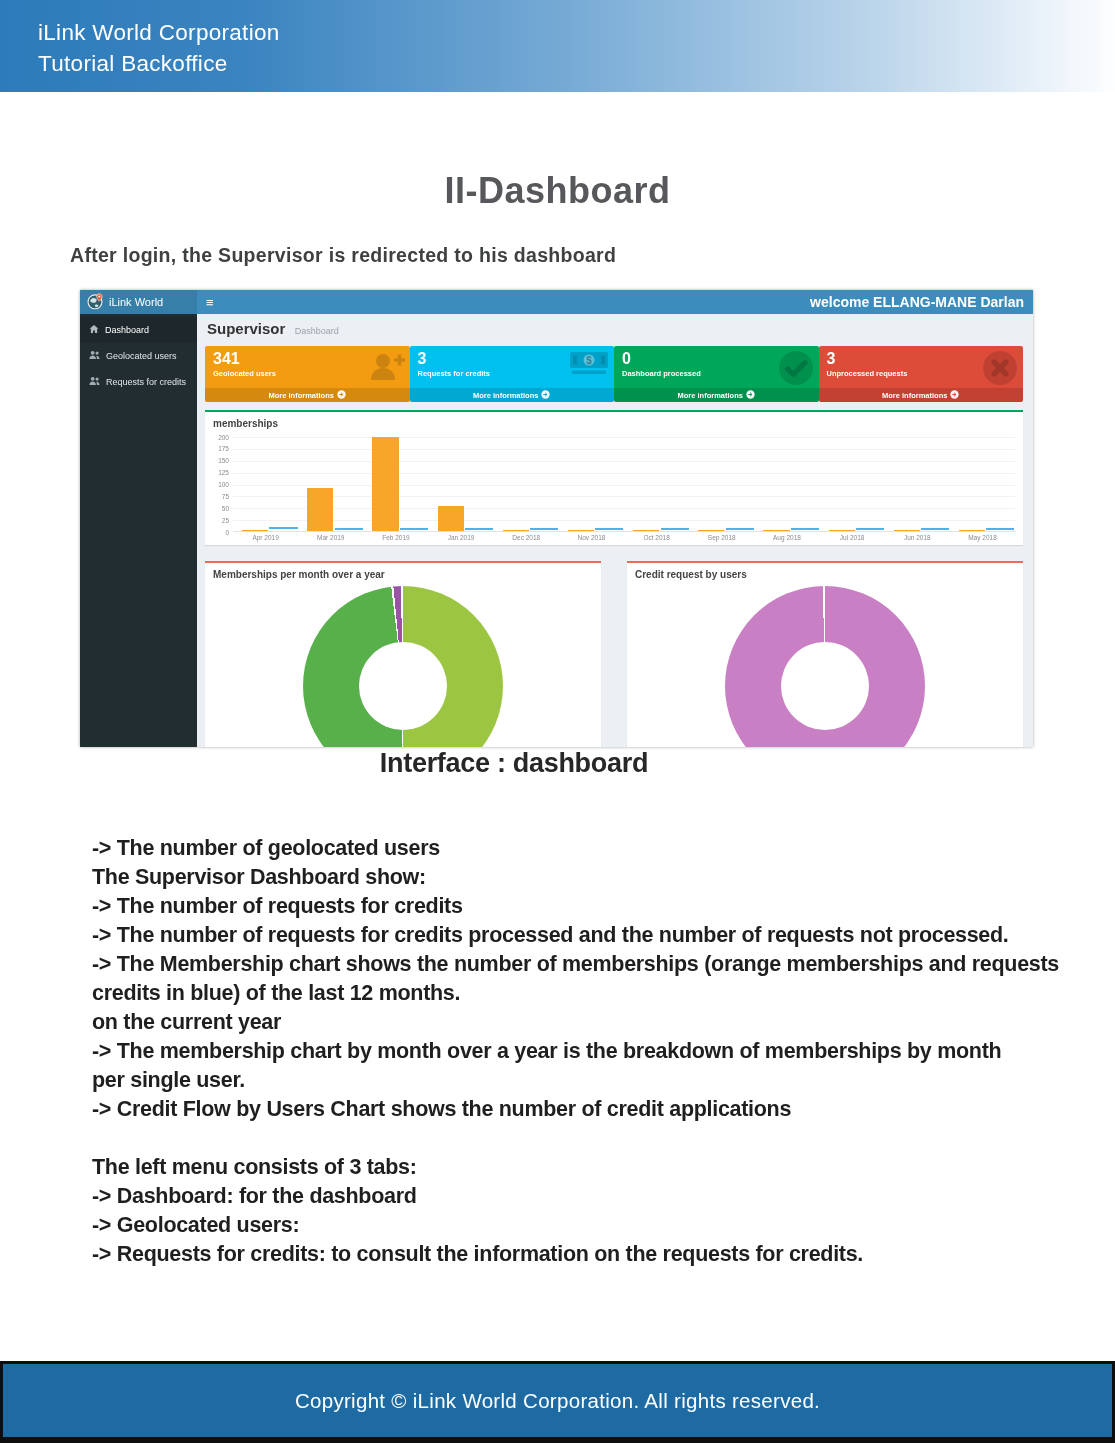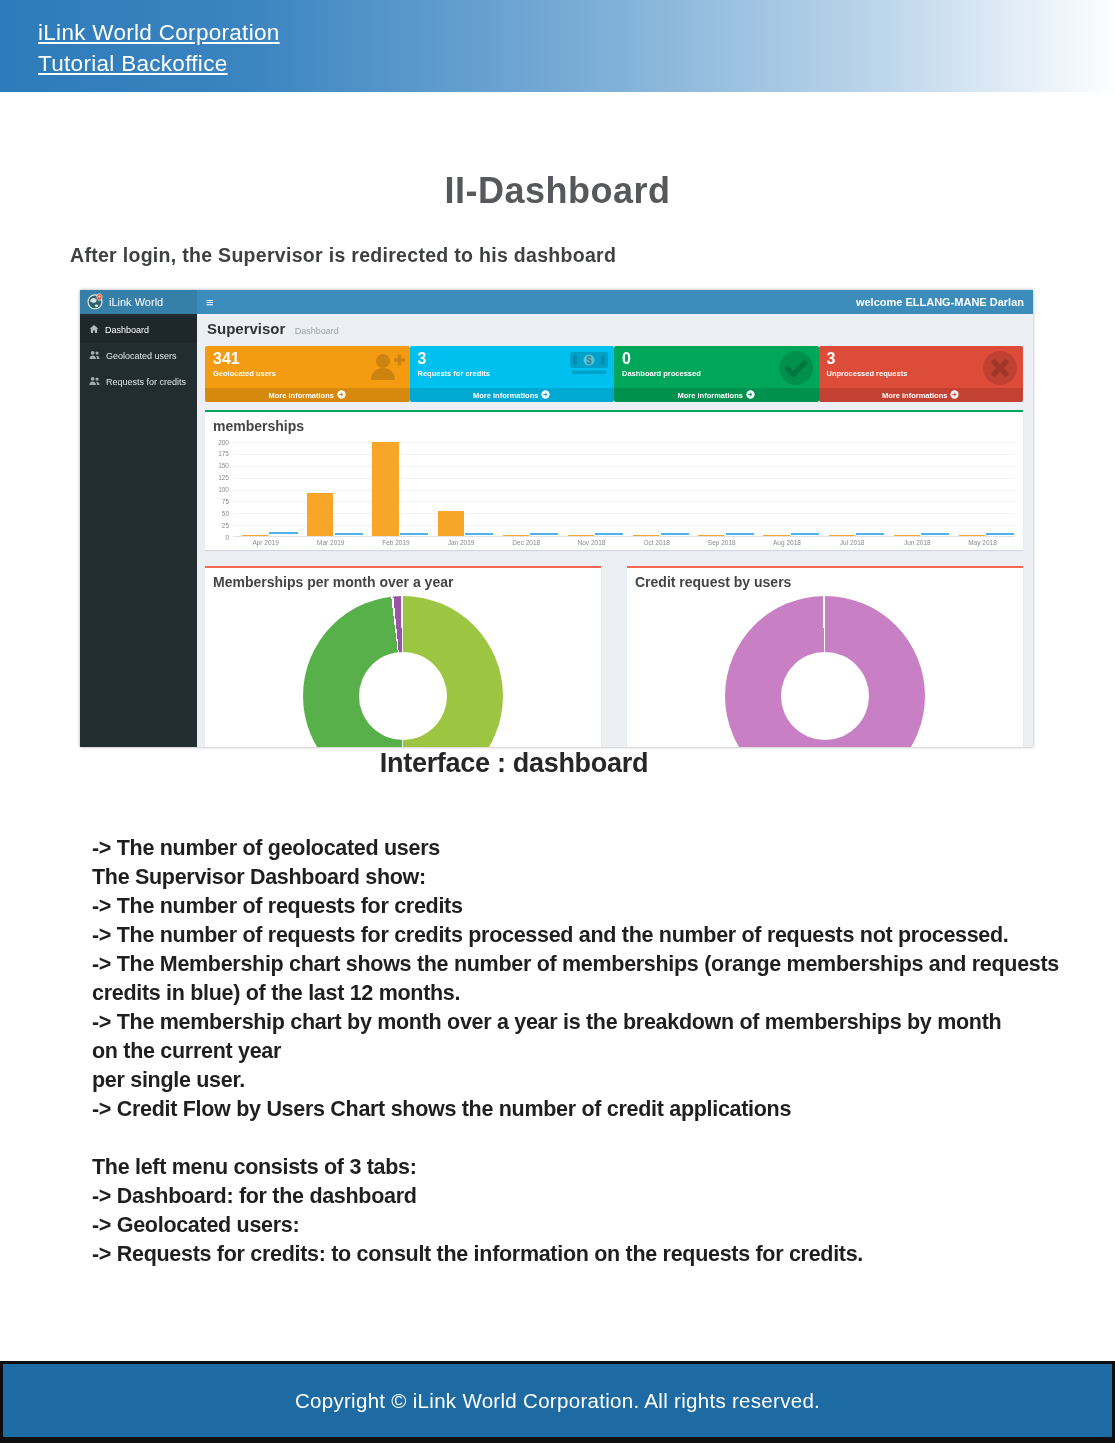--- a/index.html
+++ b/index.html
@@ -4,21 +4,21 @@
 <style>
   * { margin:0; padding:0; box-sizing:border-box; }
   body { background:#888; font-family:"Liberation Sans", sans-serif; }
   .page { position:relative; width:1115px; height:1443px; background:#ffffff;
           overflow:hidden; margin:0 auto; font-family:"Liberation Sans", sans-serif; }
 
   
   .doc-header { position:absolute; top:0; left:0; width:1115px; height:92px;
     background:linear-gradient(to right,#2d7bba 0%,#3a84c0 22%,#79acd6 52%,#bad4ea 78%,#fdfeff 100%);
     color:#fff; padding:17px 0 0 38px; }
-  .doc-header div { font-size:22.5px; line-height:31px; font-weight:400; letter-spacing:.3px;text-decoration:underline; }
+  .doc-header div { font-size:22.5px; line-height:31px; font-weight:400; letter-spacing:.3px; }
   .doc-title { position:absolute; top:170px; left:0; width:1115px; text-align:center;
     font-size:36px; font-weight:bold; color:#57585b; letter-spacing:.5px; }
   .doc-intro { position:absolute; top:244px; left:70px; font-size:19.5px; font-weight:bold;
     color:#3f4042; letter-spacing:.3px; }
   .doc-caption { position:absolute; top:748px; left:0; width:1028px; text-align:center;
     font-size:27px; font-weight:bold; color:#272727; letter-spacing:-0.3px; }
   .doc-body { position:absolute; top:834px; left:92px; width:980px; color:#1f1f1f;
     font-size:21.5px; font-weight:bold; letter-spacing:-0.3px; }
   .doc-body .line { line-height:29px; white-space:nowrap; }
   .doc-body .para + .para { margin-top:29px; }
@@ -30,21 +30,21 @@
   
   .shot { position:absolute; top:290px; left:80px; width:953px; height:457px;
     box-shadow:0 0 3px rgba(0,0,0,.35); overflow:hidden; background:#ecf0f5; }
   .shot-topbar { height:24px; display:flex; }
   .shot-logo { width:117px; background:#367fa9; color:#fff; display:flex; align-items:center;
     gap:5px; padding-left:7px; font-size:11px; cursor:pointer; }
   .shot-logo .brand b { font-weight:normal; }
   .shot-nav { flex:1; background:#3c8dbc; display:flex; align-items:center;
     justify-content:space-between; padding:0 9px; color:#fff; }
   .hamburger { font-size:13px; line-height:13px; cursor:pointer; }
-  .welcome { font-size:11px; font-weight:bold; }
+  .welcome { font-size:14px; font-weight:bold; }
   .shot-body { display:flex; height:433px; }
   .shot-sidebar { width:117px; background:#222d32; padding-top:3px; flex:none; }
   .side-item { display:flex; align-items:center; gap:6px; height:26px; padding-left:9px;
     color:#e2e7e9; font-size:9px; cursor:pointer; }
   .side-item.active { background:#1e282c; color:#fff; }
   .side-item svg { flex:none; }
   .shot-content { flex:1; background:#ecf0f5; padding:5px 10px 0 8px; overflow:hidden; }
   .content-heading { margin:1px 0 8px 2px; height:18px; }
   .ch-title { font-size:15px; font-weight:bold; color:#333; }
   .ch-sub { font-size:9px; color:#99a2aa; margin-left:5px; }
@@ -58,21 +58,21 @@
   .card-value { font-size:16px; font-weight:bold; padding:4px 0 0 8px; line-height:17px; }
   .card-label { font-size:7.5px; font-weight:bold; padding:2px 0 0 8px; }
   .card-icon { position:absolute; right:5px; top:4px; }
   .card-footer { position:absolute; bottom:0; left:0; right:0; height:14px;
     background:rgba(0,0,0,.12); display:flex; align-items:center; justify-content:center;
     gap:3px; font-size:7.5px; font-weight:bold; color:#fff; text-decoration:none; cursor:pointer; }
 
   .panel { background:#fff; margin-top:8px; box-shadow:0 1px 1px rgba(0,0,0,.1); }
   .panel-green { border-top:2px solid #00a65a; }
   .panel-red { border-top:2px solid #f56954; }
-  .panel-title { font-size:14px; font-weight:bold; color:#444; padding:6px 8px 2px; }
+  .panel-title { font-size:10px; font-weight:bold; color:#444; padding:6px 8px 2px; }
 
   .barchart { position:relative; height:112px; margin:2px 6px 0 4px; }
   .bc-ytick { position:absolute; left:0; width:20px; text-align:right; font-size:6.5px; color:#8a8a8a; }
   .bc-grid { position:absolute; left:24px; right:2px; height:1px; background:#f2f2f2; }
   .bc-plot { position:absolute; left:24px; right:2px; top:4px; height:95px;
     border-bottom:1px solid #e3e3e3; display:flex; align-items:flex-end; }
   .bc-cell { flex:1; position:relative; height:100%; }
   .bc-bar { position:absolute; bottom:0; left:14%; width:40%; background:#f8a629; }
   .bc-line { position:absolute; left:56%; right:1%; height:2px; background:#4fb3e8; }
   .bc-labels { position:absolute; left:24px; right:2px; top:101px; display:flex; }
@@ -343,22 +343,22 @@
 
   <div class="doc-caption">Interface : dashboard</div>
   <div class="doc-body" id="doc-body">
       <div class="para">
         <div class="line">-&gt; The number of geolocated users</div>
         <div class="line">The Supervisor Dashboard show:</div>
         <div class="line">-&gt; The number of requests for credits</div>
         <div class="line">-&gt; The number of requests for credits processed and the number of requests not processed.</div>
         <div class="line">-&gt; The Membership chart shows the number of memberships (orange memberships and requests</div>
         <div class="line">credits in blue) of the last 12 months.</div>
+        <div class="line">on the current year</div>
         <div class="line">-&gt; The membership chart by month over a year is the breakdown of memberships by month</div>
-        <div class="line">on the current year</div>
         <div class="line">per single user.</div>
         <div class="line">-&gt; Credit Flow by Users Chart shows the number of credit applications</div>
       </div>
       <div class="para">
         <div class="line">The left menu consists of 3 tabs:</div>
         <div class="line">-&gt; Dashboard: for the dashboard</div>
         <div class="line">-&gt; Geolocated users:</div>
         <div class="line">-&gt; Requests for credits: to consult the information on the requests for credits.</div>
       </div>
     </div>

